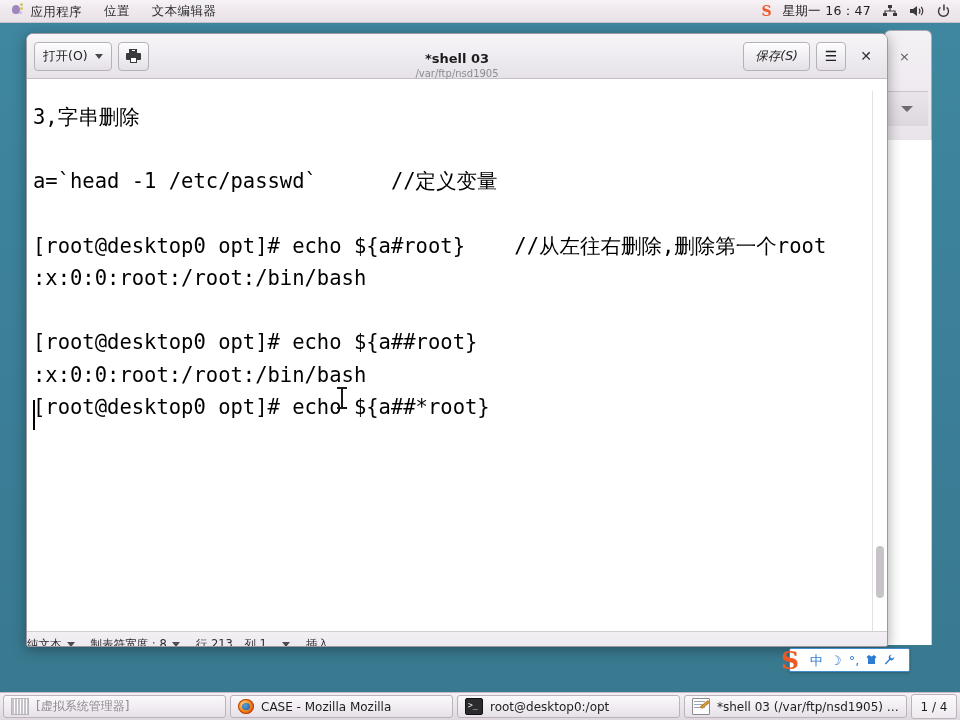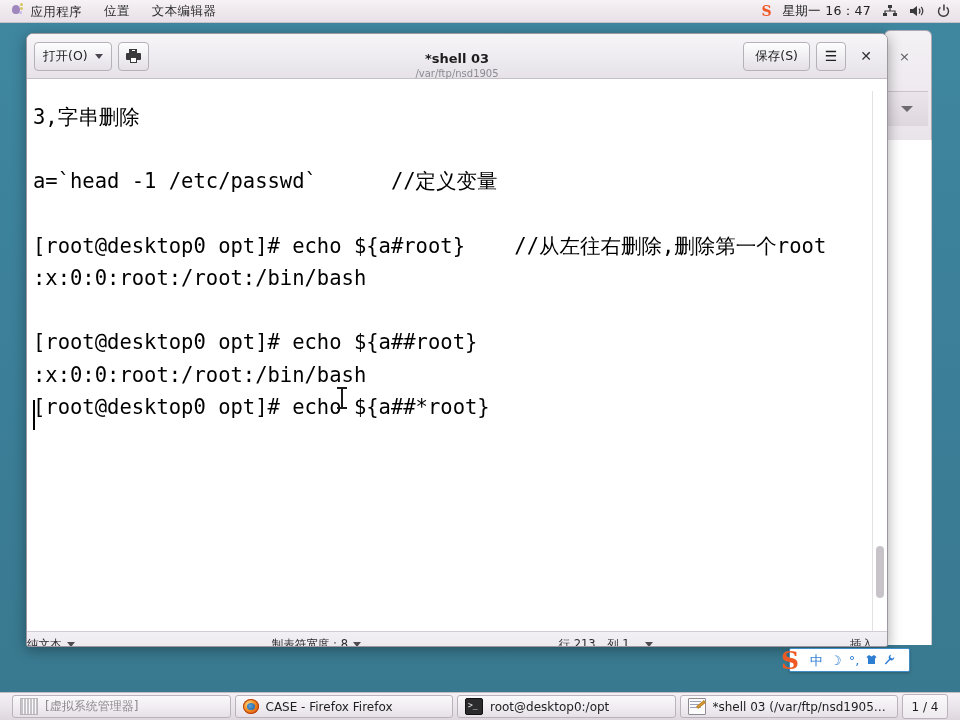--- a/index.html
+++ b/index.html
@@ -217,21 +217,21 @@
     color: #8d8a92;
     line-height: 14px;
   }
 
   #title-right {
     margin-left: auto;
     display: flex;
     align-items: center;
     gap: 6px;
   }
-  #save-btn { padding: 8px 11px; }
+  #save-btn { padding: 8px 11px; font-style: italic; }
   #menu-btn { width: 30px; font-size: 14px; }
   #close-btn {
     width: 28px; height: 28px;
     display: flex; align-items: center; justify-content: center;
     font-size: 14px; color: #2f2f33;
     background: transparent; border: none;
   }
 
   
   #editor-wrap {
@@ -284,21 +284,21 @@
     border-radius: 4px;
   }
 
   
   #statusbar {
     height: 25px;
     background: linear-gradient(180deg,#f3f0f4 0%,#e9e5ec 100%);
     border-top: 1px solid #d2ccd4;
     display: flex;
     align-items: center;
-    justify-content: space-between;
+    justify-content: flex-start;
     gap: 16px;
     padding-right: 14px;
     font-size: 11.5px;
     color: #2c2c30;
     box-sizing: border-box;
   }
   .sb-item { display: flex; align-items: center; gap: 5px; white-space: nowrap; }
   .sb-caret {
     border-left: 4px solid transparent;
     border-right: 4px solid transparent;
@@ -337,21 +337,21 @@
   
   #taskbar {
     position: absolute;
     left: 0; bottom: 0;
     width: 960px; height: 28px;
     background: linear-gradient(180deg,#f4f0f4 0%,#e9e4ea 55%,#ded8de 100%);
     border-top: 1px solid #c3bcc4;
     display: flex;
     align-items: center;
     gap: 4px;
-    padding: 0 12px;
+    padding: 0 3px;
     box-sizing: border-box;
     z-index: 70;
   }
   .task-btn {
     height: 23px;
     flex: 1 1 0;
     min-width: 0;
     background: linear-gradient(180deg,#fbf9fb 0%,#f0ecf1 55%,#e6e1e7 100%);
     border: 1px solid #bab3bb;
     border-radius: 3px;
@@ -582,21 +582,21 @@
 
   <div id="mouse-ibeam"></div>
 
   <div id="taskbar">
     <div class="task-btn dim">
       <span class="ico16 ico-vmm"></span>
       <span class="task-label">[虚拟系统管理器]</span>
     </div>
     <div class="task-btn">
       <span class="ico16 ico-fox"></span>
-      <span class="task-label">CASE - Firefox Firefox</span>
+      <span class="task-label">CASE - Mozilla Mozilla</span>
     </div>
     <div class="task-btn">
       <span class="ico16 ico-term"></span>
       <span class="task-label">root@desktop0:/opt</span>
     </div>
     <div class="task-btn">
       <span class="ico16 ico-gedit"></span>
       <span class="task-label">*shell 03 (/var/ftp/nsd1905) - ⋯</span>
     </div>
     <div class="pager">1 / 4</div>

